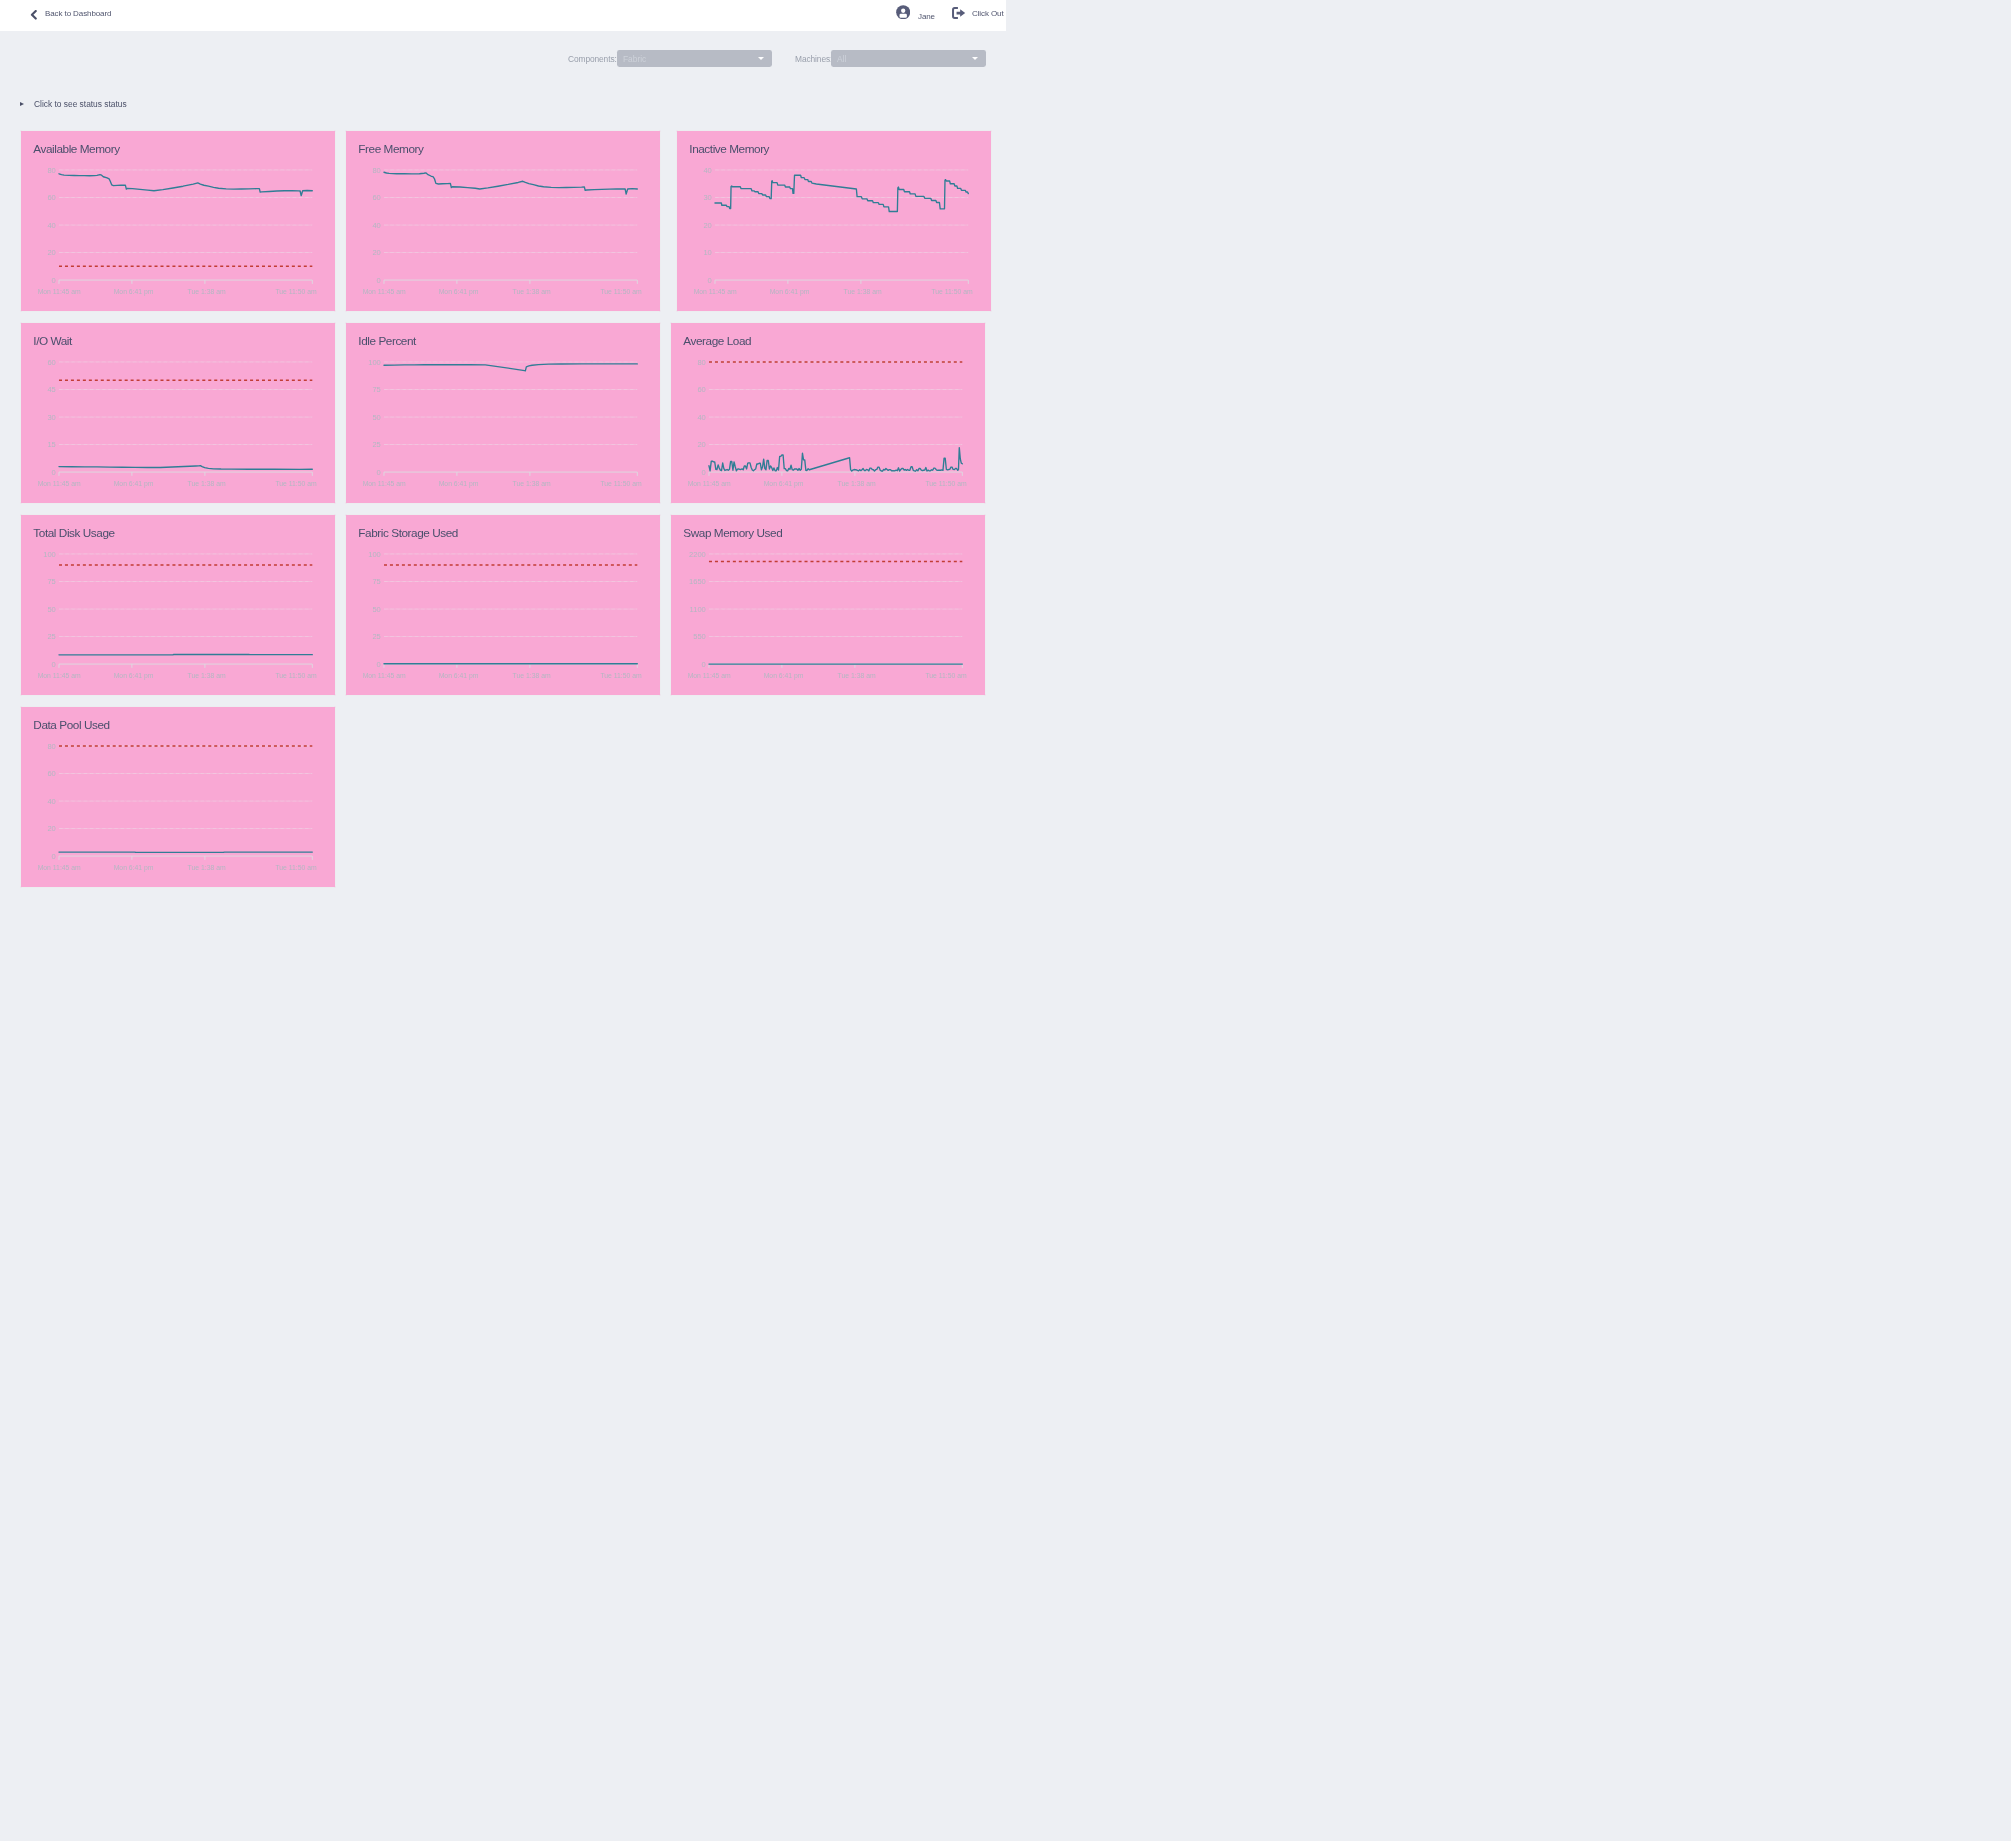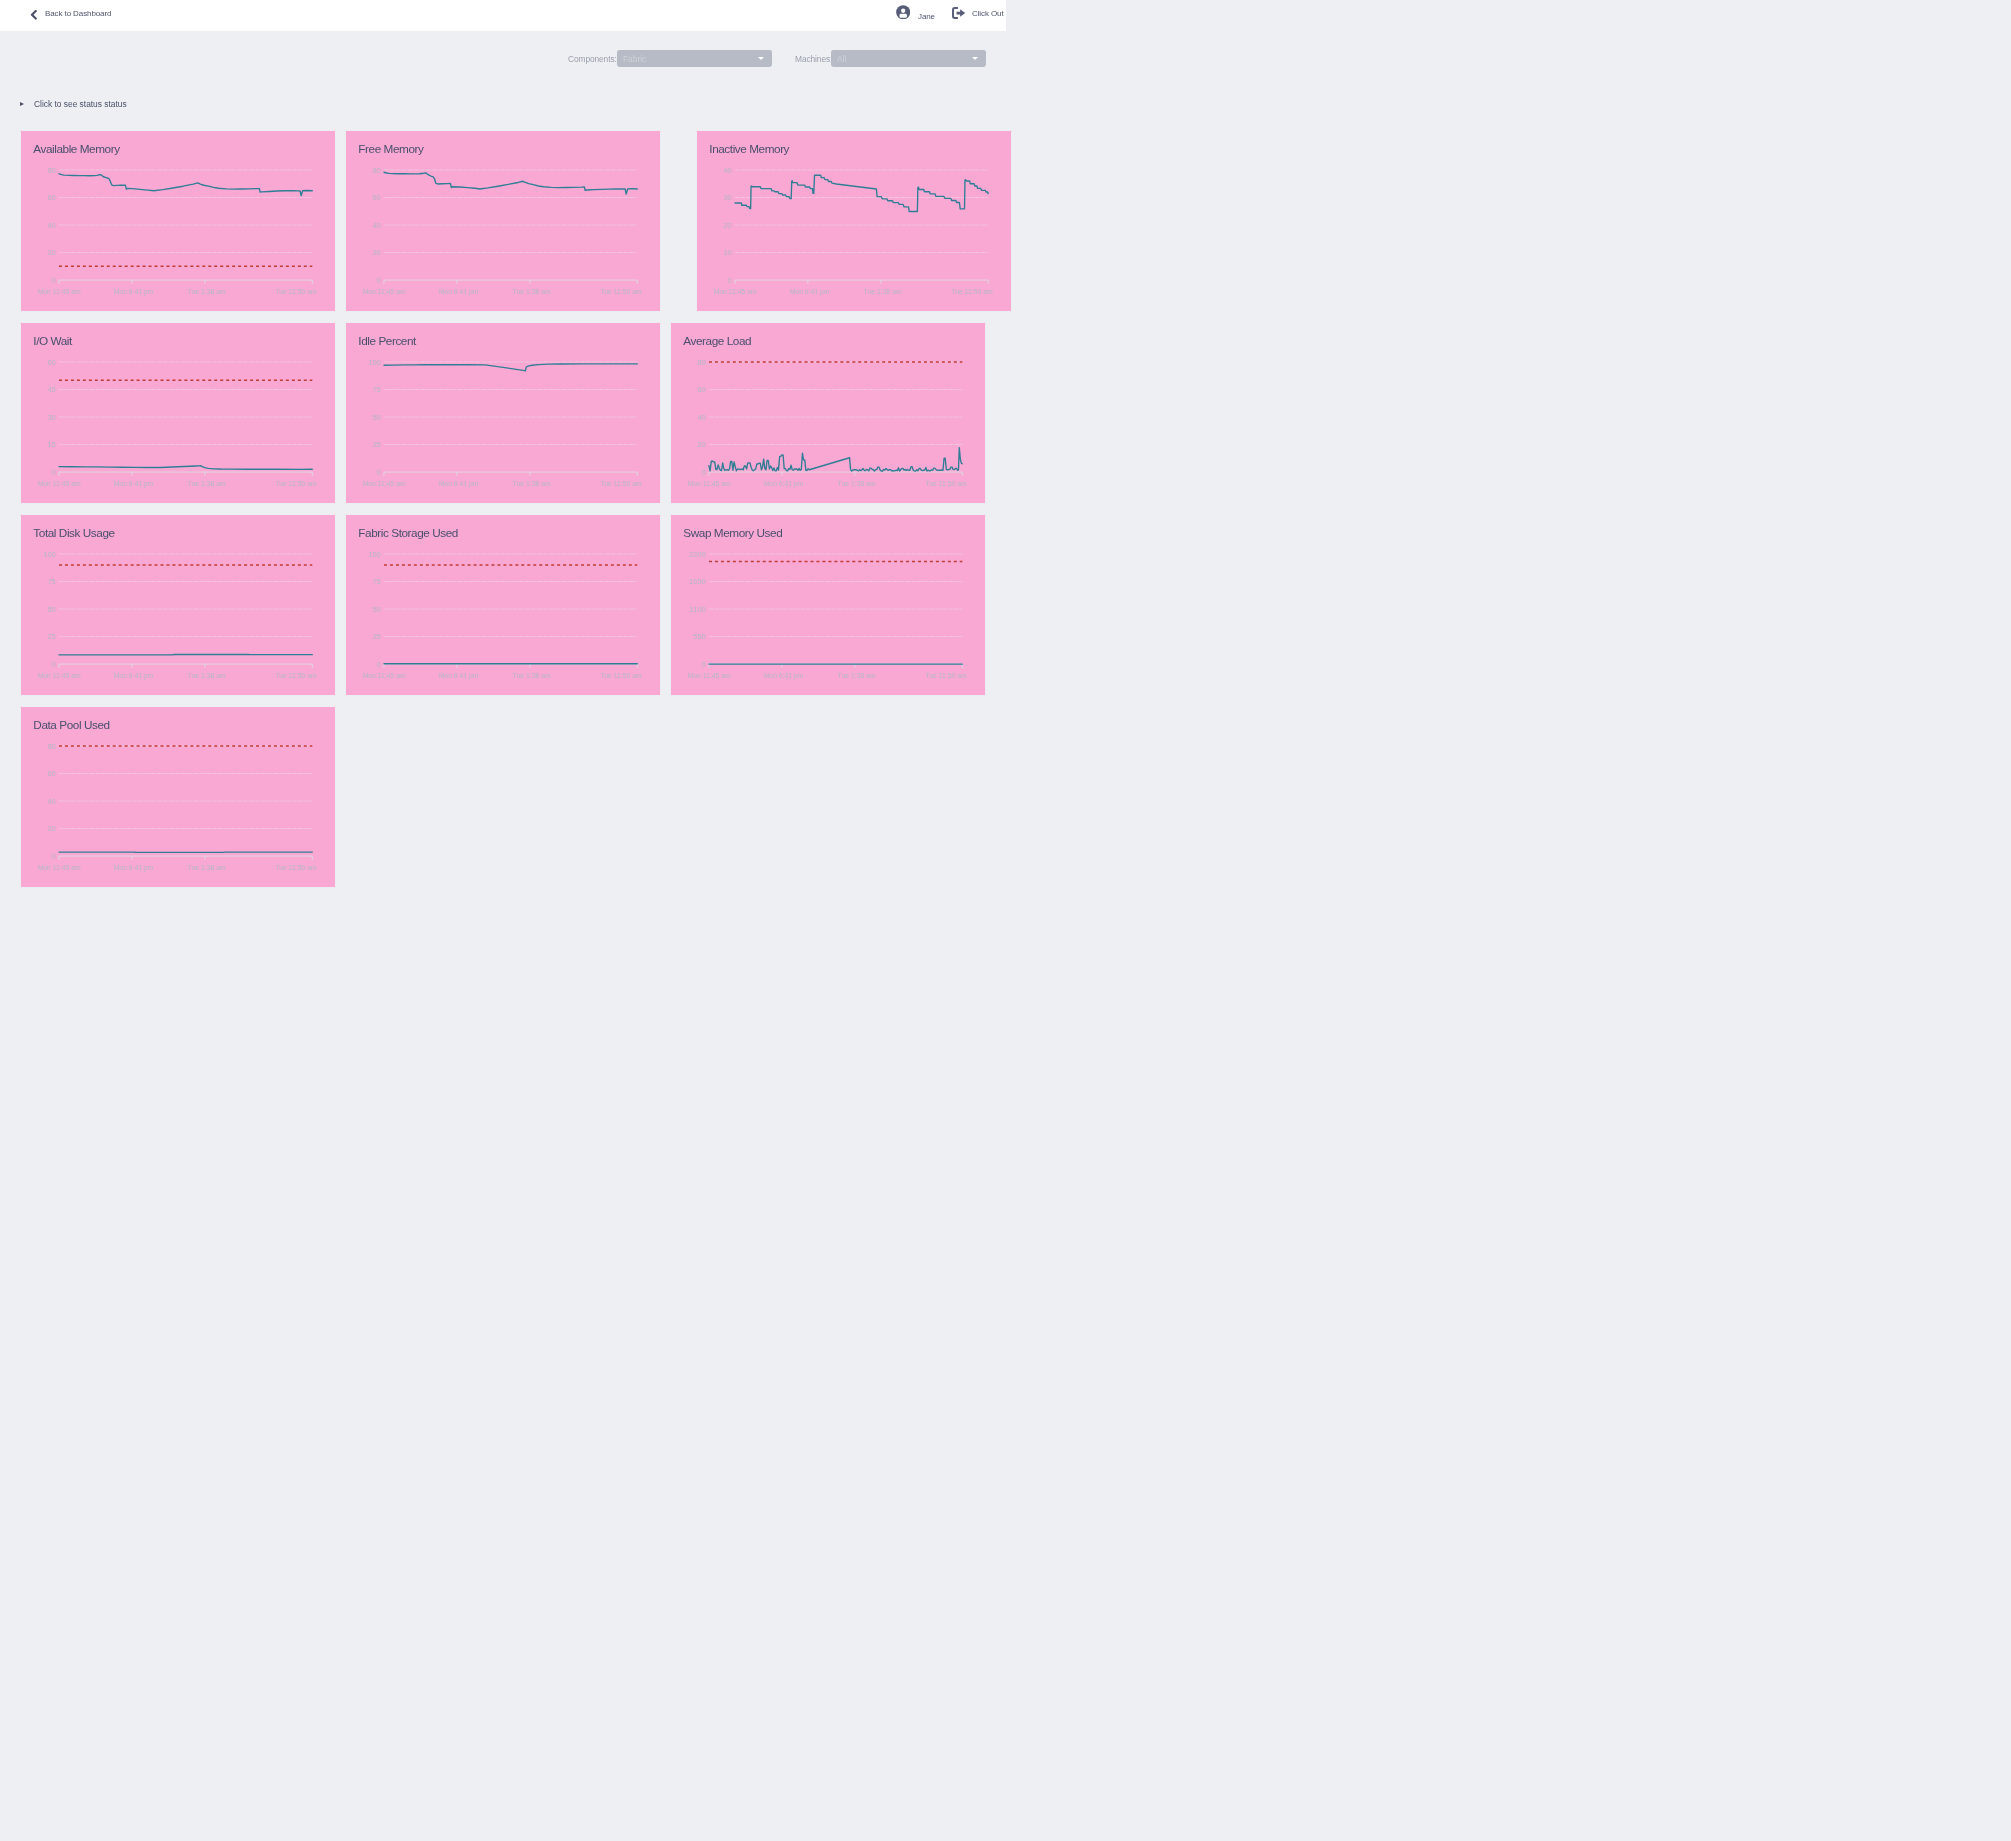--- a/index.html
+++ b/index.html
@@ -89,21 +89,21 @@
       <line x1="140.1" y1="188.5" x2="140.1" y2="193.3" stroke="#dcdde1" stroke-width="1.1"></line>
       <line x1="231.8" y1="188.5" x2="231.8" y2="193.3" stroke="#dcdde1" stroke-width="1.1"></line>
       <line x1="366.7" y1="188.5" x2="366.7" y2="193.3" stroke="#dcdde1" stroke-width="1.1"></line>
       <text x="48.8" y="206.6" font-size="8.6" fill="#b3b7c2" text-anchor="middle">Mon 11:45 am</text>
       <text x="142.2" y="206.6" font-size="8.6" fill="#b3b7c2" text-anchor="middle">Mon 6:41 pm</text>
       <text x="233.9" y="206.6" font-size="8.6" fill="#b3b7c2" text-anchor="middle">Tue 1:38 am</text>
       <text x="346.3" y="206.6" font-size="8.6" fill="#b3b7c2" text-anchor="middle">Tue 11:50 am</text>
       <polyline points="48.5,53.1 51.7,54.0 54.9,54.5 64.4,54.9 74.0,55.0 83.5,55.2 93.0,55.0 98.8,54.3 101.0,53.8 103.2,55.7 107.4,57.8 110.5,59.0 112.1,61.8 113.7,67.0 116.9,67.8 121.7,67.5 128.1,67.3 131.9,67.1 133.1,72.2 134.4,71.3 144.0,71.6 153.5,72.3 163.1,73.2 168.8,74.1 179.0,72.7 191.7,70.6 204.4,68.4 217.1,65.9 222.9,64.4 226.1,65.8 230.5,67.3 236.2,68.7 242.6,70.3 249.0,71.3 258.5,72.0 268.1,72.3 277.6,72.2 287.1,72.0 296.7,71.8 300.2,71.6 301.2,75.8 303.1,75.4 312.6,74.9 322.2,74.6 331.7,74.2 341.2,74.1 349.2,73.9 351.4,74.1 352.7,80.6 354.6,74.1 360.3,73.7 366.7,74.1" fill="none" stroke="#307d95" stroke-width="1.7" stroke-linejoin="round" stroke-linecap="round"></polyline>
     </svg>
   </div>
-<div class="card" style="left:696px;top:130px;">
+<div class="card" style="left:676px;top:130px;">
     <svg width="316" height="182" viewBox="0 0 396 228.6" xmlns="http://www.w3.org/2000/svg">
       <text x="16.3" y="28.9" font-size="14.8" letter-spacing="-0.55" fill="#4a4f6c">Inactive Memory</text>
       <line x1="48.5" y1="50.2" x2="366.7" y2="50.2" stroke="#e9eaed" stroke-width="1" stroke-dasharray="0.7 0.8"></line>
       <text x="44.5" y="53.6" font-size="9.5" fill="#b3b7c2" text-anchor="end">40</text>
       <line x1="48.5" y1="84.8" x2="366.7" y2="84.8" stroke="#e9eaed" stroke-width="1" stroke-dasharray="0.7 0.8"></line>
       <text x="44.5" y="88.2" font-size="9.5" fill="#b3b7c2" text-anchor="end">30</text>
       <line x1="48.5" y1="119.4" x2="366.7" y2="119.4" stroke="#e9eaed" stroke-width="1" stroke-dasharray="0.7 0.8"></line>
       <text x="44.5" y="122.8" font-size="9.5" fill="#b3b7c2" text-anchor="end">20</text>
       <line x1="48.5" y1="153.9" x2="366.7" y2="153.9" stroke="#e9eaed" stroke-width="1" stroke-dasharray="0.7 0.8"></line>
       <text x="44.5" y="157.3" font-size="9.5" fill="#b3b7c2" text-anchor="end">10</text>

